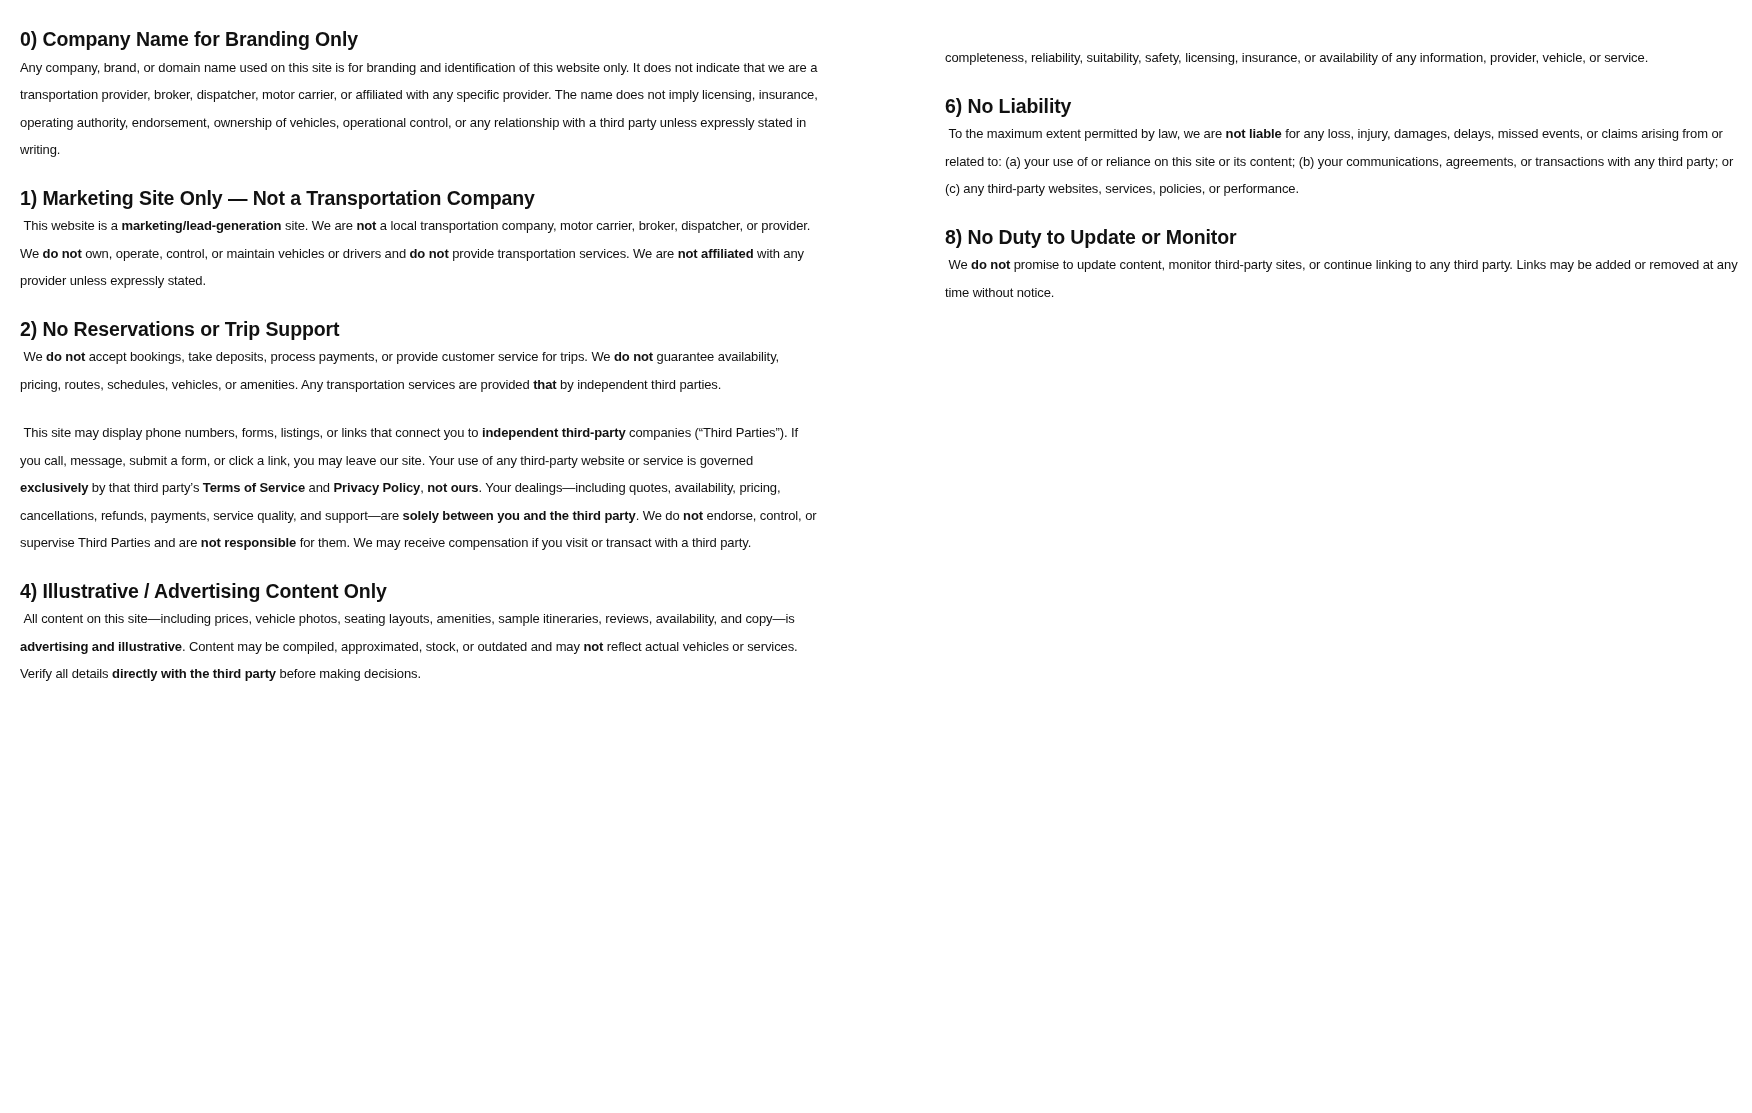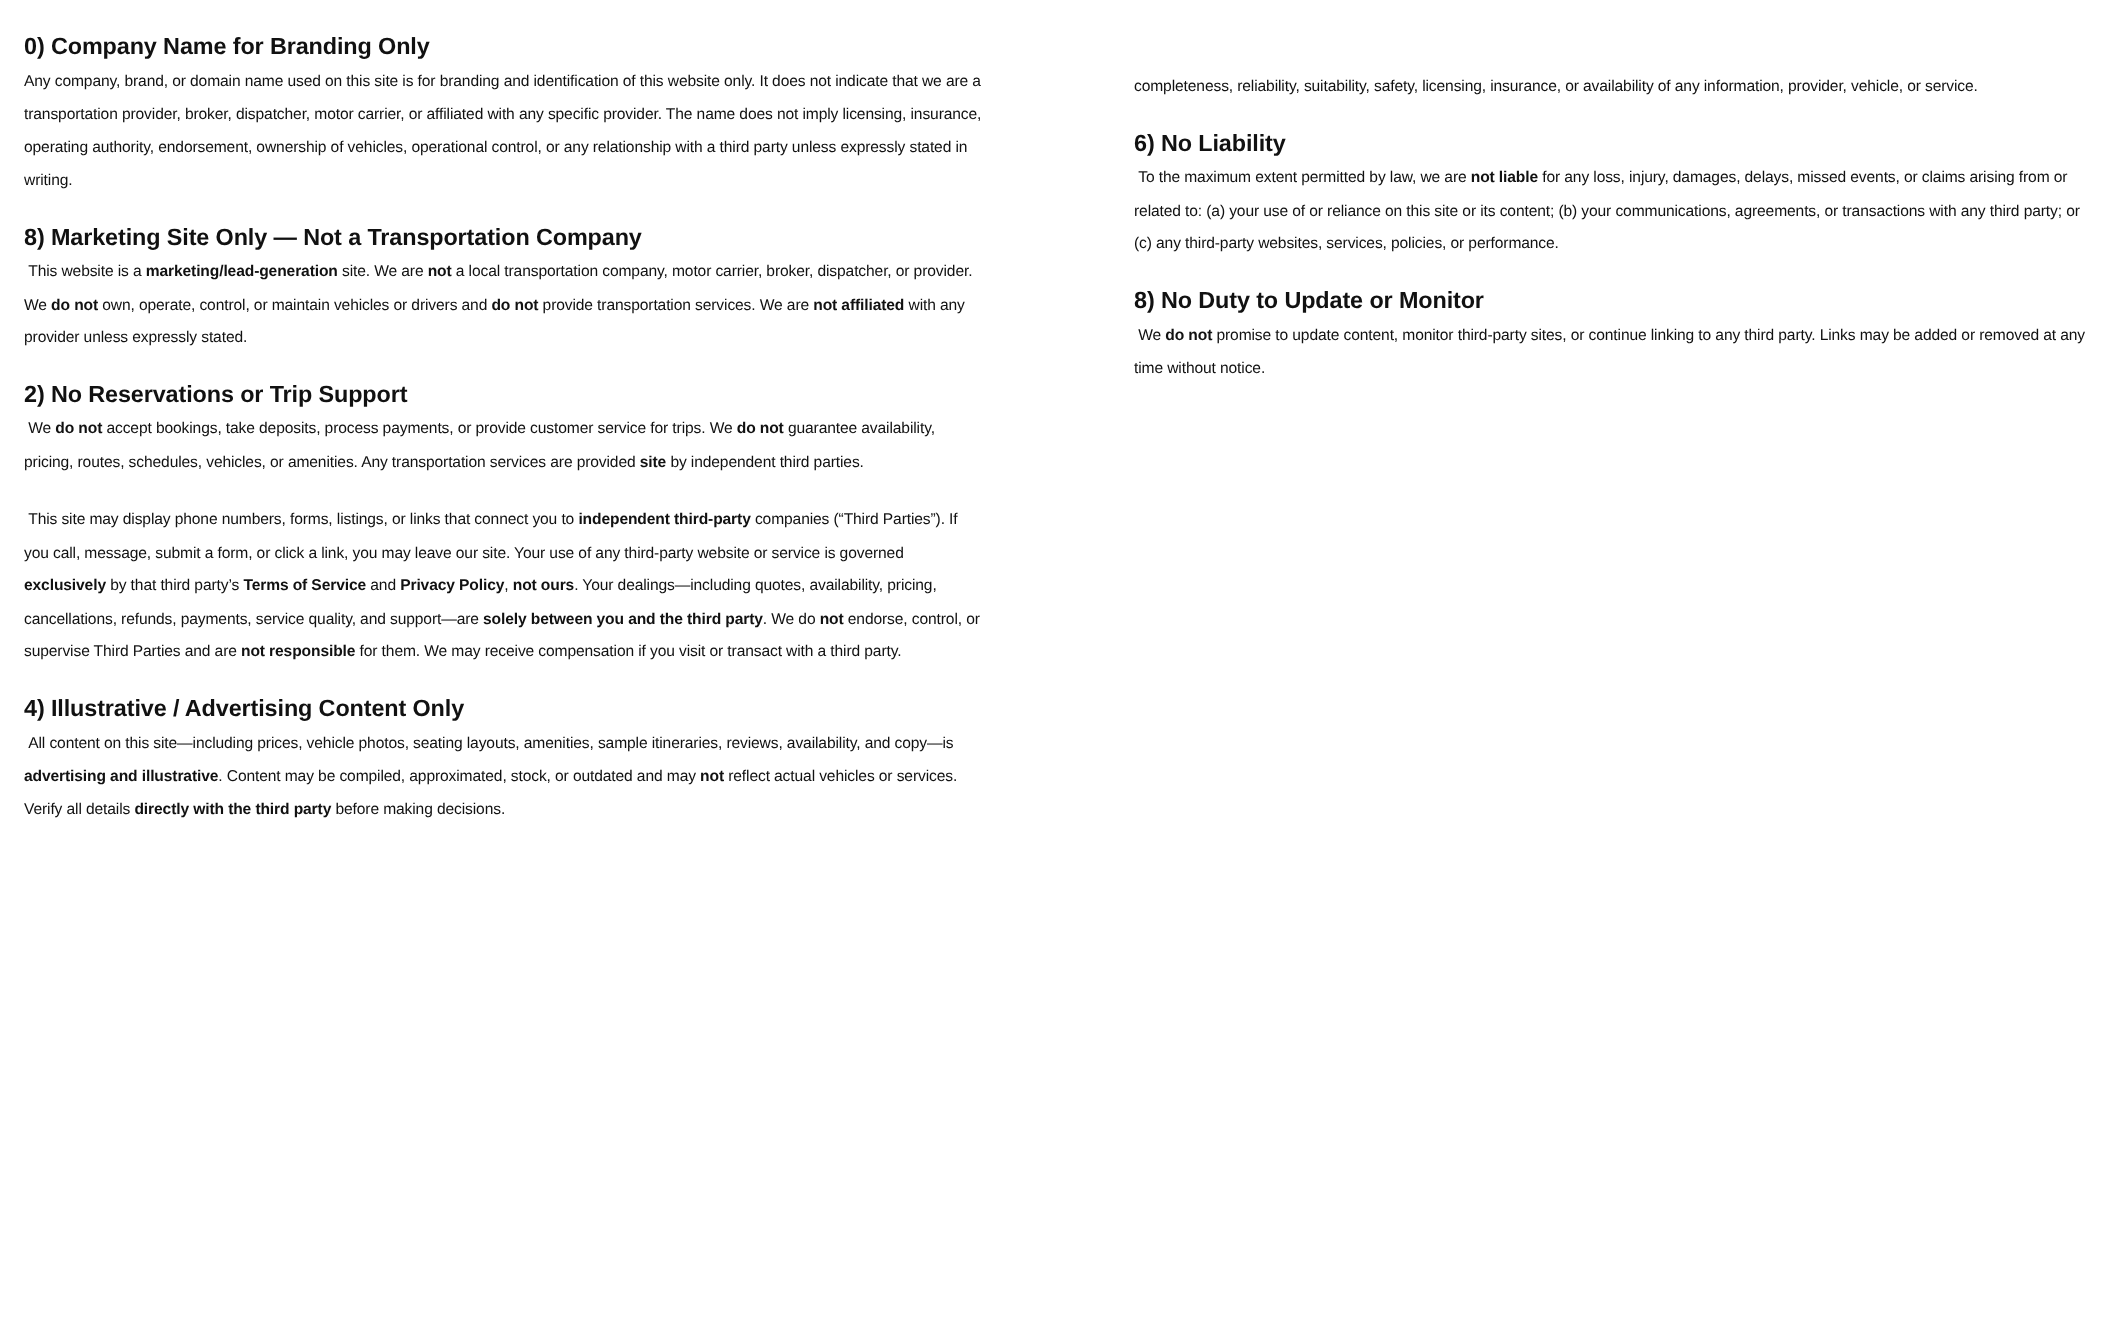--- a/index.html
+++ b/index.html
@@ -23,21 +23,21 @@
   .cols {
     display: flex;
     align-items: flex-start;
     gap: 125px;
   }
   .col {
     width: 800px;
     flex: 0 0 800px;
   }
   
-  .col.col-2 > .sec:first-child { margin-top: 32px; }
+  .col.col-2 > .sec:first-child { margin-top: 18px; }
 
   .sec + .sec { margin-top: 21px; }
 
   .sec-heading {
     margin: 0;
     font-size: 19.5px;
     line-height: 27.5px;
     font-weight: 700;
     letter-spacing: -0.1px;
   }
@@ -56,27 +56,27 @@
 
 <main class="page">
   <div class="cols">
       <div class="col col-1">
   <section class="sec">
     <h3 class="sec-heading">0) Company Name for Branding Only</h3>
     <p class="sec-body">Any company, brand, or domain name used on this site is for branding and identification of this website only. It does not indicate that we are a transportation provider, broker, dispatcher, motor carrier, or affiliated with any specific provider. The name does not imply licensing, insurance, operating authority, endorsement, ownership of vehicles, operational control, or any relationship with a third party unless expressly stated in writing.</p>
   </section>
 
   <section class="sec">
-    <h3 class="sec-heading">8) Marketing Site Only — Not a Transportation Company</h3>
+    <h3 class="sec-heading">1) Marketing Site Only — Not a Transportation Company</h3>
     <p class="sec-body"> This website is a <b>marketing/lead-generation</b> site. We are <b>not</b> a local transportation company, motor carrier, broker, dispatcher, or provider. We <b>do not</b> own, operate, control, or maintain vehicles or drivers and <b>do not</b> provide transportation services. We are <b>not affiliated</b> with any provider unless expressly stated.</p>
   </section>
 
   <section class="sec">
     <h3 class="sec-heading">2) No Reservations or Trip Support</h3>
-    <p class="sec-body"> We <b>do not</b> accept bookings, take deposits, process payments, or provide customer service for trips. We <b>do not</b> guarantee availability, pricing, routes, schedules, vehicles, or amenities. Any transportation services are provided <b>site</b> by independent third parties.</p>
+    <p class="sec-body"> We <b>do not</b> accept bookings, take deposits, process payments, or provide customer service for trips. We <b>do not</b> guarantee availability, pricing, routes, schedules, vehicles, or amenities. Any transportation services are provided <b>that</b> by independent third parties.</p>
   </section>
 
   <section class="sec">
     <p class="sec-body"> This site may display phone numbers, forms, listings, or links that connect you to <b>independent third-party</b> companies (“Third Parties”). If you call, message, submit a form, or click a link, you may leave our site. Your use of any third-party website or service is governed <b>exclusively</b> by that third party’s <b>Terms of Service</b> and <b>Privacy Policy</b>, <b>not ours</b>. Your dealings—including quotes, availability, pricing, cancellations, refunds, payments, service quality, and support—are <b>solely between you and the third party</b>. We do <b>not</b> endorse, control, or supervise Third Parties and are <b>not responsible</b> for them. We may receive compensation if you visit or transact with a third party.</p>
   </section>
 
   <section class="sec">
     <h3 class="sec-heading">4) Illustrative / Advertising Content Only</h3>
     <p class="sec-body"> All content on this site—including prices, vehicle photos, seating layouts, amenities, sample itineraries, reviews, availability, and copy—is <b>advertising and illustrative</b>. Content may be compiled, approximated, stock, or outdated and may <b>not</b> reflect actual vehicles or services. Verify all details <b>directly with the third party</b> before making decisions.</p>
   </section>

